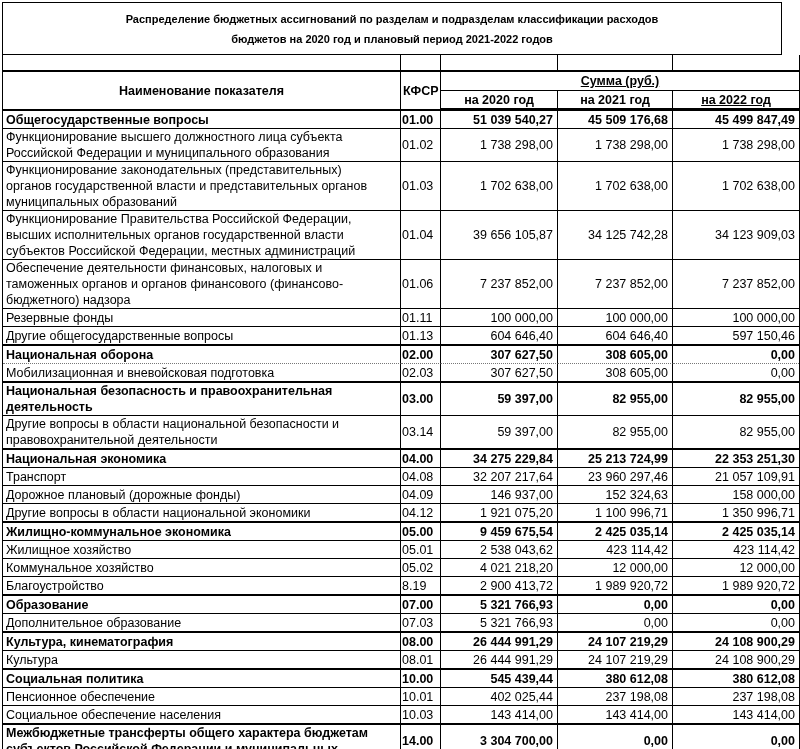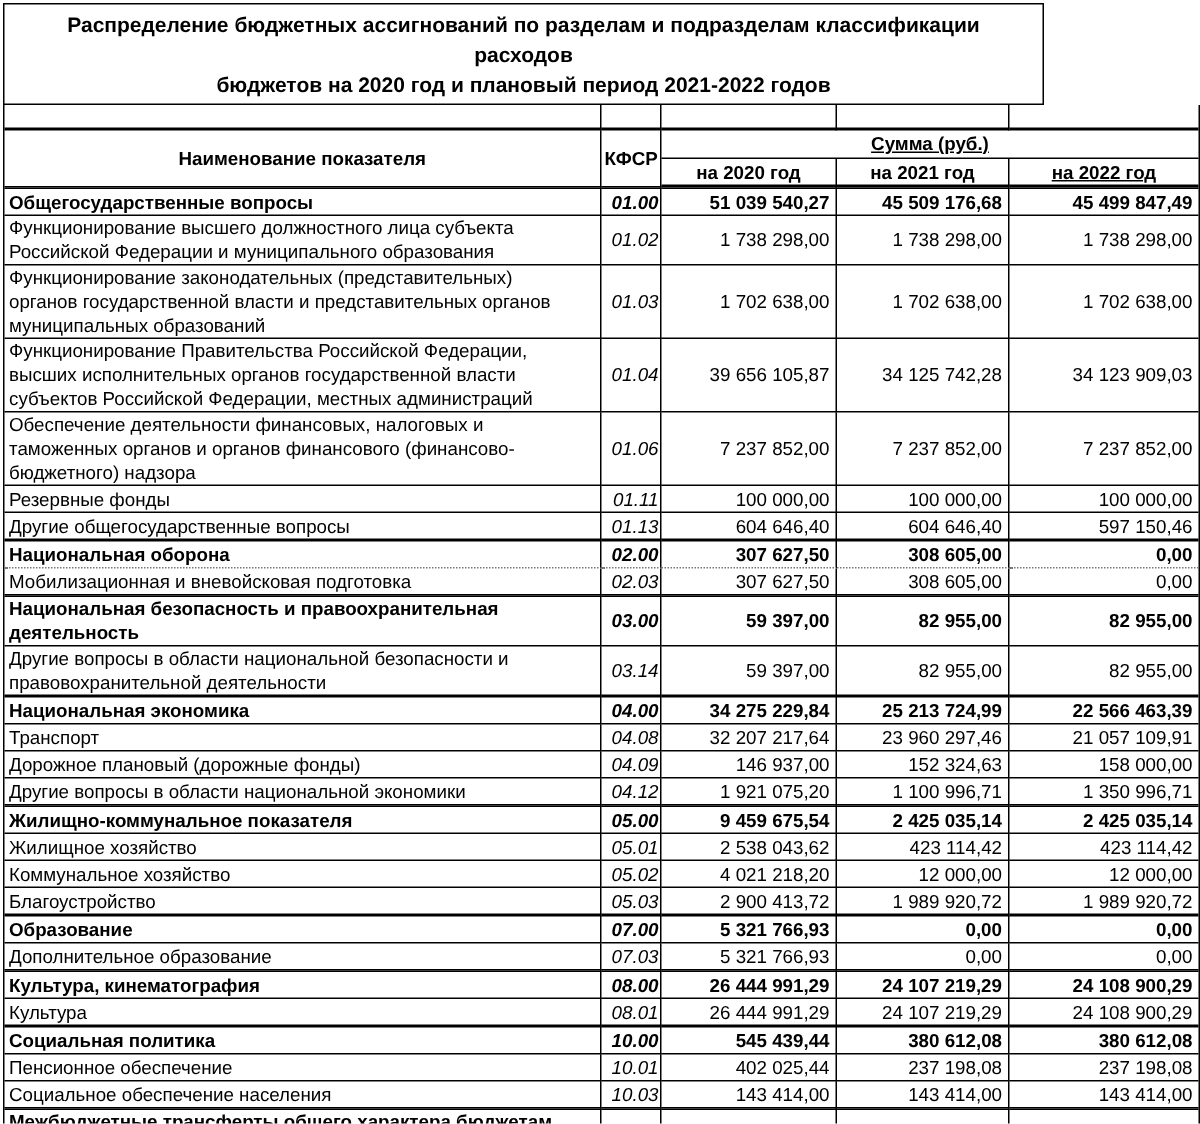--- a/index.html
+++ b/index.html
@@ -8,27 +8,27 @@
     overflow: hidden;
     background: #ffffff;
     font-family: "Liberation Sans", sans-serif;
     color: #000000;
     box-sizing: border-box;
     padding: 2px 2px 0 2px;
   }
   .title-box {
     border: 1px solid #000;
     box-sizing: border-box;
-    width: 694px;
+    width: 780px;
     min-height: 53px;
     display: flex;
     align-items: center;
     justify-content: center;
     text-align: center;
-    font-size: 14px;
+    font-size: 11px;
     font-weight: 700;
     line-height: 20px;
     white-space: pre-line;
     padding: 3px 8px;
   }
   table.budget {
     border-collapse: separate;
     border-spacing: 0;
     table-layout: fixed;
     width: 796px;
@@ -67,21 +67,21 @@
   td {
     border-right: 1px solid #000;
     border-bottom: 1px solid #000;
     vertical-align: middle;
     padding: 0 3px;
     height: 17px;
     line-height: 16px;
   }
   td:last-child { border-right: none; }
   td.name { text-align: left; white-space: pre-line; padding-left: 3px; padding-right: 18px; }
-  td.code { text-align: right; padding: 0 1px; font-style: italic; }
+  td.code { text-align: left; padding: 0 1px; }
   td.num  { text-align: right; padding-right: 4px; }
   tr.section td { font-weight: 700; border-top: 1px solid #000; }
   td.dotted-bottom { border-bottom: 1px dotted #777; }
 </style>
 </head>
 <body>
 
 <div class="title-box">Распределение бюджетных ассигнований по разделам и подразделам классификации расходов
 бюджетов на 2020 год и плановый период 2021-2022 годов</div>
 
@@ -197,21 +197,21 @@
         <td class="code">03.14</td>
         <td class="num">59 397,00</td>
         <td class="num">82 955,00</td>
         <td class="num">82 955,00</td>
       </tr>
       <tr class="section">
         <td class="name">Национальная экономика</td>
         <td class="code">04.00</td>
         <td class="num">34 275 229,84</td>
         <td class="num">25 213 724,99</td>
-        <td class="num">22 566 463,39</td>
+        <td class="num">22 353 251,30</td>
       </tr>
       <tr>
         <td class="name">Транспорт</td>
         <td class="code">04.08</td>
         <td class="num">32 207 217,64</td>
         <td class="num">23 960 297,46</td>
         <td class="num">21 057 109,91</td>
       </tr>
       <tr>
         <td class="name">Дорожное плановый (дорожные фонды)</td>
@@ -221,21 +221,21 @@
         <td class="num">158 000,00</td>
       </tr>
       <tr>
         <td class="name">Другие вопросы в области национальной экономики</td>
         <td class="code">04.12</td>
         <td class="num">1 921 075,20</td>
         <td class="num">1 100 996,71</td>
         <td class="num">1 350 996,71</td>
       </tr>
       <tr class="section">
-        <td class="name">Жилищно-коммунальное показателя</td>
+        <td class="name">Жилищно-коммунальное экономика</td>
         <td class="code">05.00</td>
         <td class="num">9 459 675,54</td>
         <td class="num">2 425 035,14</td>
         <td class="num">2 425 035,14</td>
       </tr>
       <tr>
         <td class="name">Жилищное хозяйство</td>
         <td class="code">05.01</td>
         <td class="num">2 538 043,62</td>
         <td class="num">423 114,42</td>
@@ -243,21 +243,21 @@
       </tr>
       <tr>
         <td class="name">Коммунальное хозяйство</td>
         <td class="code">05.02</td>
         <td class="num">4 021 218,20</td>
         <td class="num">12 000,00</td>
         <td class="num">12 000,00</td>
       </tr>
       <tr>
         <td class="name">Благоустройство</td>
-        <td class="code">05.03</td>
+        <td class="code">8.19</td>
         <td class="num">2 900 413,72</td>
         <td class="num">1 989 920,72</td>
         <td class="num">1 989 920,72</td>
       </tr>
       <tr class="section">
         <td class="name">Образование</td>
         <td class="code">07.00</td>
         <td class="num">5 321 766,93</td>
         <td class="num">0,00</td>
         <td class="num">0,00</td>

